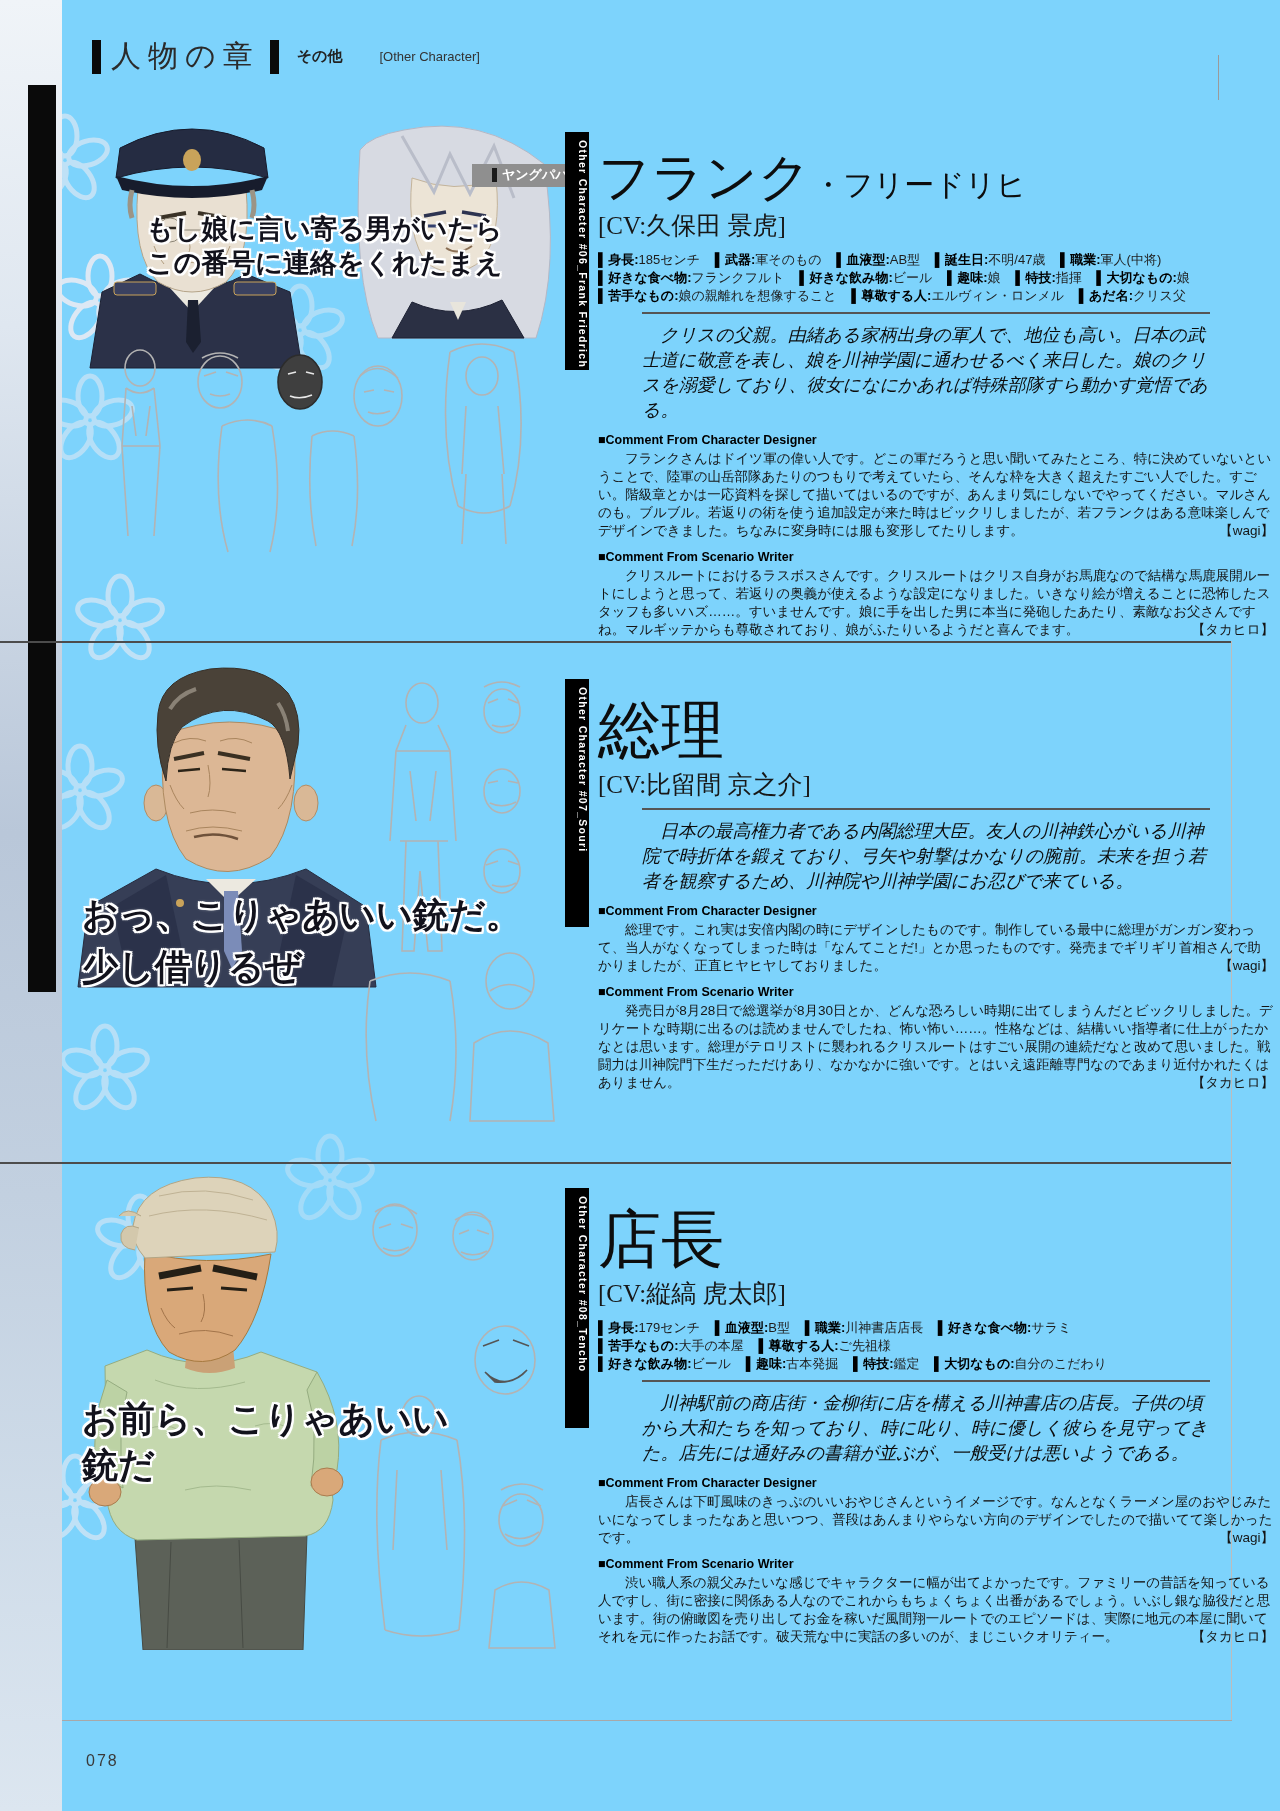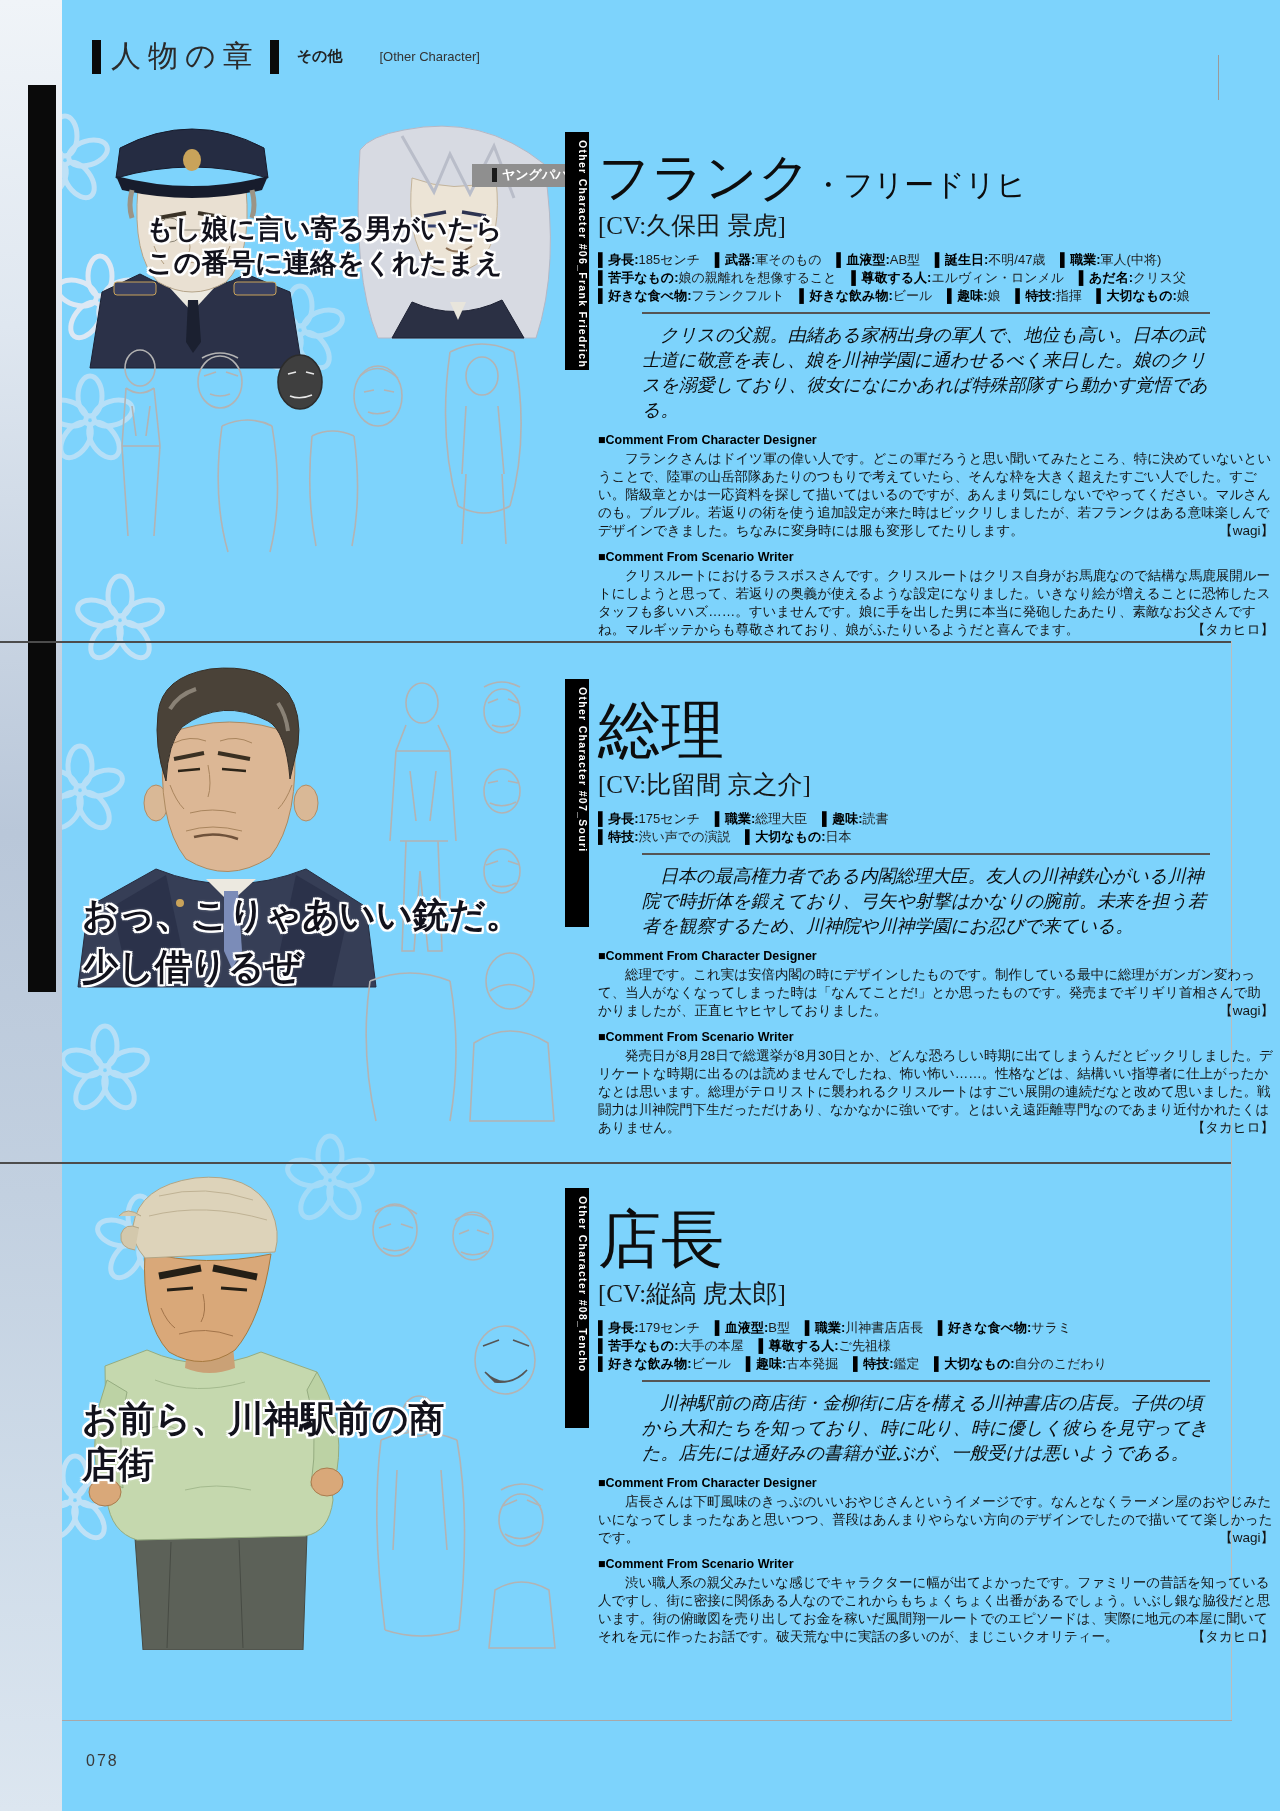--- a/index.html
+++ b/index.html
@@ -173,30 +173,30 @@
       <div class="cv">[CV:久保田 景虎]</div>
       <div class="stats">
         <div class="stats-row">
           <span class="st"><b class="sk">身長</b><span class="sv">185センチ</span></span>
           <span class="st"><b class="sk">武器</b><span class="sv">軍そのもの</span></span>
           <span class="st"><b class="sk">血液型</b><span class="sv">AB型</span></span>
           <span class="st"><b class="sk">誕生日</b><span class="sv">不明/47歳</span></span>
           <span class="st"><b class="sk">職業</b><span class="sv">軍人(中将)</span></span>
         </div>
         <div class="stats-row">
-          <span class="st"><b class="sk">苦手なもの</b><span class="sv">娘の親離れを想像すること</span></span>
-          <span class="st"><b class="sk">尊敬する人</b><span class="sv">エルヴィン・ロンメル</span></span>
-          <span class="st"><b class="sk">あだ名</b><span class="sv">クリス父</span></span>
-        </div>
-        <div class="stats-row">
           <span class="st"><b class="sk">好きな食べ物</b><span class="sv">フランクフルト</span></span>
           <span class="st"><b class="sk">好きな飲み物</b><span class="sv">ビール</span></span>
           <span class="st"><b class="sk">趣味</b><span class="sv">娘</span></span>
           <span class="st"><b class="sk">特技</b><span class="sv">指揮</span></span>
           <span class="st"><b class="sk">大切なもの</b><span class="sv">娘</span></span>
+        </div>
+        <div class="stats-row">
+          <span class="st"><b class="sk">苦手なもの</b><span class="sv">娘の親離れを想像すること</span></span>
+          <span class="st"><b class="sk">尊敬する人</b><span class="sv">エルヴィン・ロンメル</span></span>
+          <span class="st"><b class="sk">あだ名</b><span class="sv">クリス父</span></span>
         </div>
       </div>
       <div class="rule"></div>
       <div class="desc">クリスの父親。由緒ある家柄出身の軍人で、地位も高い。日本の武士道に敬意を表し、娘を川神学園に通わせるべく来日した。娘のクリスを溺愛しており、彼女になにかあれば特殊部隊すら動かす覚悟である。</div>
       <div class="cmt-head">■Comment From Character Designer</div>
       <p class="cmt-body"><span>フランクさんはドイツ軍の偉い人です。どこの軍だろうと思い聞いてみたところ、特に決めていないということで、陸軍の山岳部隊あたりのつもりで考えていたら、そんな枠を大きく超えたすごい人でした。すごい。階級章とかは一応資料を探して描いてはいるのですが、あんまり気にしないでやってください。マルさんのも。ブルブル。若返りの術を使う追加設定が来た時はビックリしましたが、若フランクはある意味楽しんでデザインできました。ちなみに変身時には服も変形してたりします。</span><span class="credit">【wagi】</span></p>
       <div class="cmt-head">■Comment From Scenario Writer</div>
       <p class="cmt-body"><span>クリスルートにおけるラスボスさんです。クリスルートはクリス自身がお馬鹿なので結構な馬鹿展開ルートにしようと思って、若返りの奥義が使えるような設定になりました。いきなり絵が増えることに恐怖したスタッフも多いハズ……。すいませんです。娘に手を出した男に本当に発砲したあたり、素敵なお父さんですね。マルギッテからも尊敬されており、娘がふたりいるようだと喜んでます。</span><span class="credit">【タカヒロ】</span></p>
     </div>
   </div>
@@ -240,31 +240,20 @@
       <div>少し借りるぜ</div>
     </div>
 
     <div class="side-tab" style="top:36px;height:248px">Other Character #07_Souri</div>
 
     <div class="col" style="top:34px">
       <div class="name-row">
         <span class="char-name">総理</span>
       </div>
       <div class="cv">[CV:比留間 京之介]</div>
-      <div class="stats">
-        <div class="stats-row">
-          <span class="st"><b class="sk">身長</b><span class="sv">175センチ</span></span>
-          <span class="st"><b class="sk">職業</b><span class="sv">総理大臣</span></span>
-          <span class="st"><b class="sk">趣味</b><span class="sv">読書</span></span>
-        </div>
-        <div class="stats-row">
-          <span class="st"><b class="sk">特技</b><span class="sv">渋い声での演説</span></span>
-          <span class="st"><b class="sk">大切なもの</b><span class="sv">日本</span></span>
-        </div>
-      </div>
       <div class="rule"></div>
       <div class="desc">日本の最高権力者である内閣総理大臣。友人の川神鉄心がいる川神院で時折体を鍛えており、弓矢や射撃はかなりの腕前。未来を担う若者を観察するため、川神院や川神学園にお忍びで来ている。</div>
       <div class="cmt-head">■Comment From Character Designer</div>
       <p class="cmt-body"><span>総理です。これ実は安倍内閣の時にデザインしたものです。制作している最中に総理がガンガン変わって、当人がなくなってしまった時は「なんてことだ!」とか思ったものです。発売までギリギリ首相さんで助かりましたが、正直ヒヤヒヤしておりました。</span><span class="credit">【wagi】</span></p>
       <div class="cmt-head">■Comment From Scenario Writer</div>
       <p class="cmt-body"><span>発売日が8月28日で総選挙が8月30日とか、どんな恐ろしい時期に出てしまうんだとビックリしました。デリケートな時期に出るのは読めませんでしたね、怖い怖い……。性格などは、結構いい指導者に仕上がったかなとは思います。総理がテロリストに襲われるクリスルートはすごい展開の連続だなと改めて思いました。戦闘力は川神院門下生だっただけあり、なかなかに強いです。とはいえ遠距離専門なのであまり近付かれたくはありません。</span><span class="credit">【タカヒロ】</span></p>
     </div>
   </div>
 
   <div class="sec big" id="sec3">
@@ -296,21 +285,21 @@
         <path d="M306,270 Q296,350 310,460 M382,270 Q396,350 384,460 M306,270 Q344,254 382,270 M310,460 Q346,472 384,460"></path>
         <ellipse cx="344" cy="246" rx="17" ry="20"></ellipse>
         <path d="M322,300 L318,380 M366,300 L372,380"></path>
         <ellipse cx="446" cy="350" rx="22" ry="26"></ellipse>
         <path d="M428,336 L442,330 M452,330 L466,336 M430,364 Q446,374 464,362 M426,320 Q446,308 468,320"></path>
         <path d="M420,420 Q446,404 474,420 L480,478 L414,478 Z"></path>
       </g>
     </svg>
 
     <div class="quote q3">
-      <div>お前ら、川神駅前の商店街</div>
+      <div>お前ら、こりゃあいい銃だ</div>
     </div>
 
     <div class="side-tab" style="top:24px;height:240px">Other Character #08_Tencho</div>
 
     <div class="col" style="top:22px">
       <div class="name-row">
         <span class="char-name">店長</span>
       </div>
       <div class="cv">[CV:縦縞 虎太郎]</div>
       <div class="stats">

